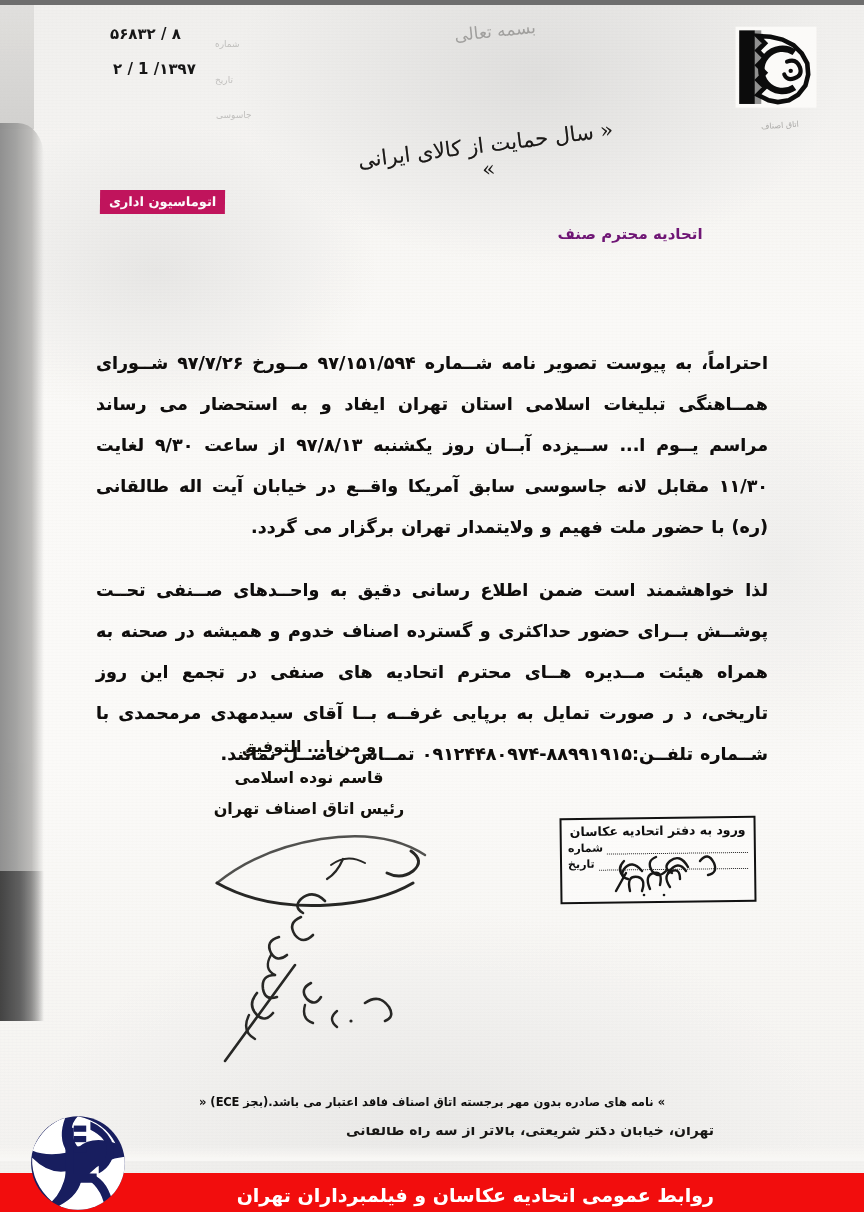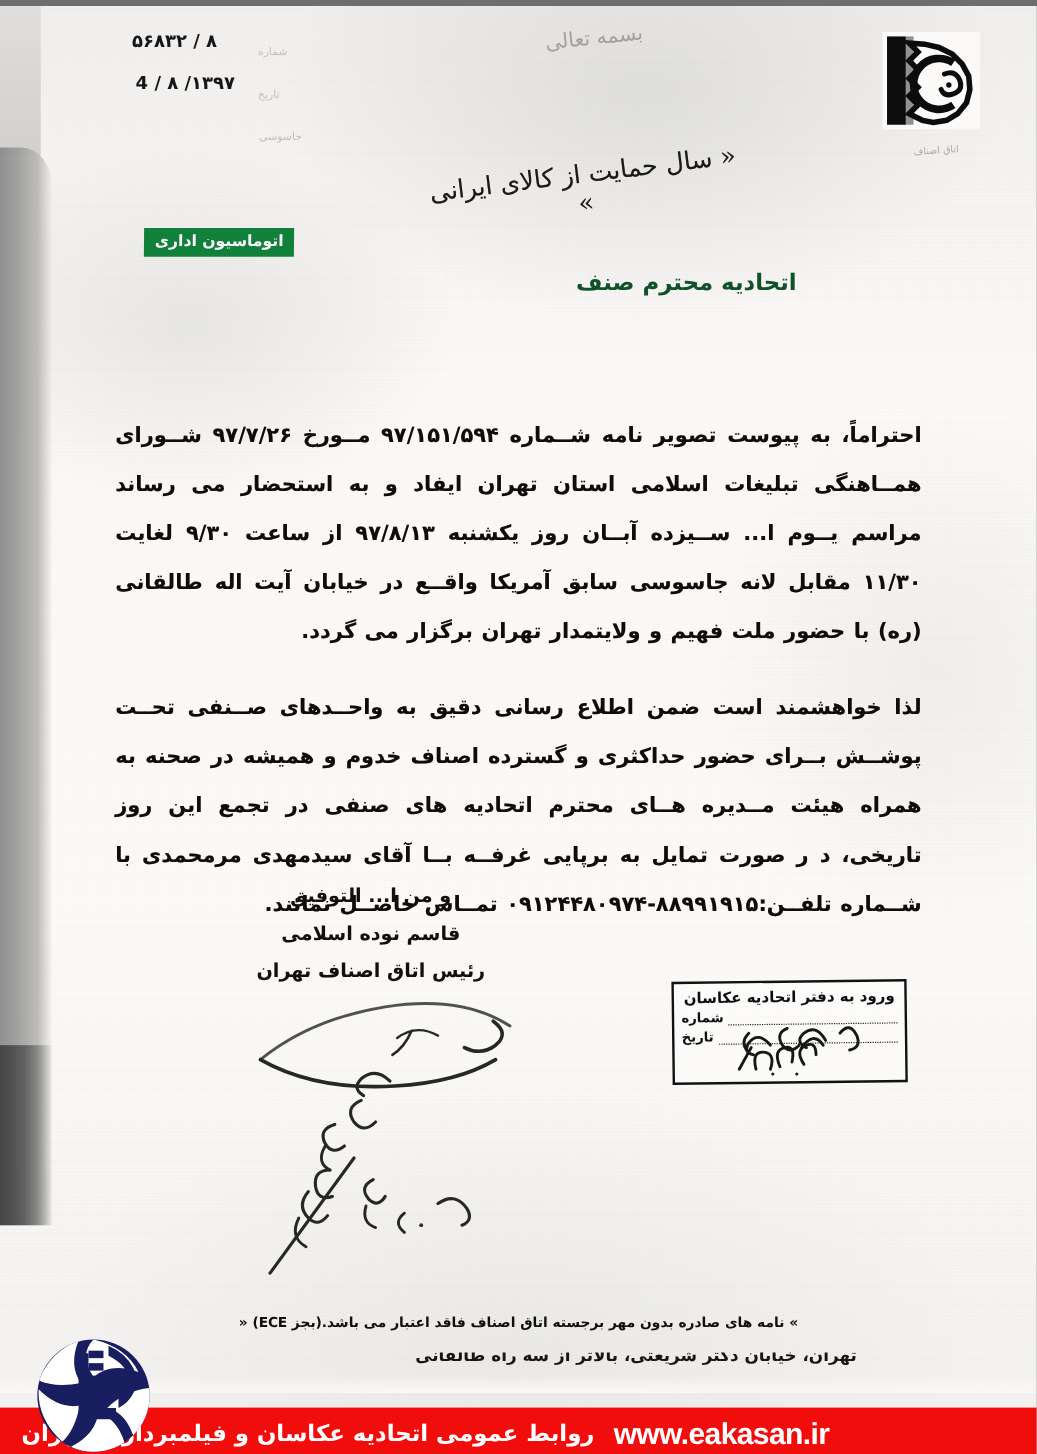--- a/index.html
+++ b/index.html
@@ -86,32 +86,32 @@
     position:absolute;left:352px;top:128px;width:270px;
     text-align:center;
     font-family:"DejaVu Serif","Liberation Serif",serif;
     font-size:21px;color:#201e1c;
     transform:rotate(-7deg);
     letter-spacing:-.5px;
     text-shadow:0 0 .4px rgba(0,0,0,.4);
   }
 
   .auto-badge{
-    position:absolute;left:120px;top:185px;
-    background:#15803d;color:#f7f7f7;
+    position:absolute;left:100px;top:185px;
+    background:#be185d;color:#f7f7f7;
     font-size:13px;font-weight:700;
     padding:4px 9px 5px;
     letter-spacing:-.2px;
     transform:skewX(-0.6deg);
   }
 
   
   .addressee{
-    position:absolute;right:84px;top:222px;width:300px;text-align:left;
-    font-size:19px;font-weight:700;line-height:1;color:#14532d;
+    position:absolute;right:84px;top:222px;width:300px;text-align:center;
+    font-size:15px;font-weight:700;line-height:1;color:#701a75;
   }
   .greeting{
     position:absolute;right:84px;top:265px;width:300px;text-align:right;
     font-size:16px;font-weight:700;color:#16140f;
   }
 
   
   .body-wrap{
     position:absolute;right:96px;top:338px;width:672px;
     text-align:justify;text-align-last:right;
@@ -225,21 +225,21 @@
 <body>
 
 <div class="page">
 
   <div class="scanbg"></div>
   <div class="grain"></div>
   <div class="edge-top"></div>
   <div class="edge-shadow"></div>
 
   <div class="hdr-num" id="doc-number">۸ / ۵۶۸۳۲</div>
-  <div class="hdr-num" id="doc-date">۱۳۹۷/ ۸ / 4</div>
+  <div class="hdr-num" id="doc-date">۱۳۹۷/ 1 / ۲</div>
 
   <div class="faint-label" style="left:215px;top:34px;">شماره</div>
   <div class="faint-label" style="left:215px;top:70px;">تاریخ</div>
   <div class="faint-label" style="left:216px;top:105px;">جاسوسی</div>
 
   <div class="besmeh">بسمه تعالی</div>
 
   <div class="logo">
     <svg viewBox="0 0 100 100" xmlns="http://www.w3.org/2000/svg">
       <rect x="6" y="4" width="88" height="88" fill="#f6f5f3"></rect>
@@ -364,17 +364,16 @@
         <path d="M60 10 q14 6 20 18 q5 10 0 20 q-4 8 -12 12 l0 -8 q8 -6 8 -14 q0 -12 -16 -20 Z"></path>
         <rect x="44" y="14" width="12" height="6"></rect>
         <rect x="44" y="24" width="12" height="6"></rect>
         <rect x="44" y="34" width="12" height="6"></rect>
         <path d="M36 16 h8 v44 h22 v9 h-30 z"></path>
       </g>
     </svg>
   </div>
 
   <div class="footer">
-    <span class="url">www.eakasan.ir</span>
     <span class="fa-txt">روابط عمومی  اتحادیه عکاسان و فیلمبرداران تهران</span>
   </div>
 
 </div>
 
 </body></html>

